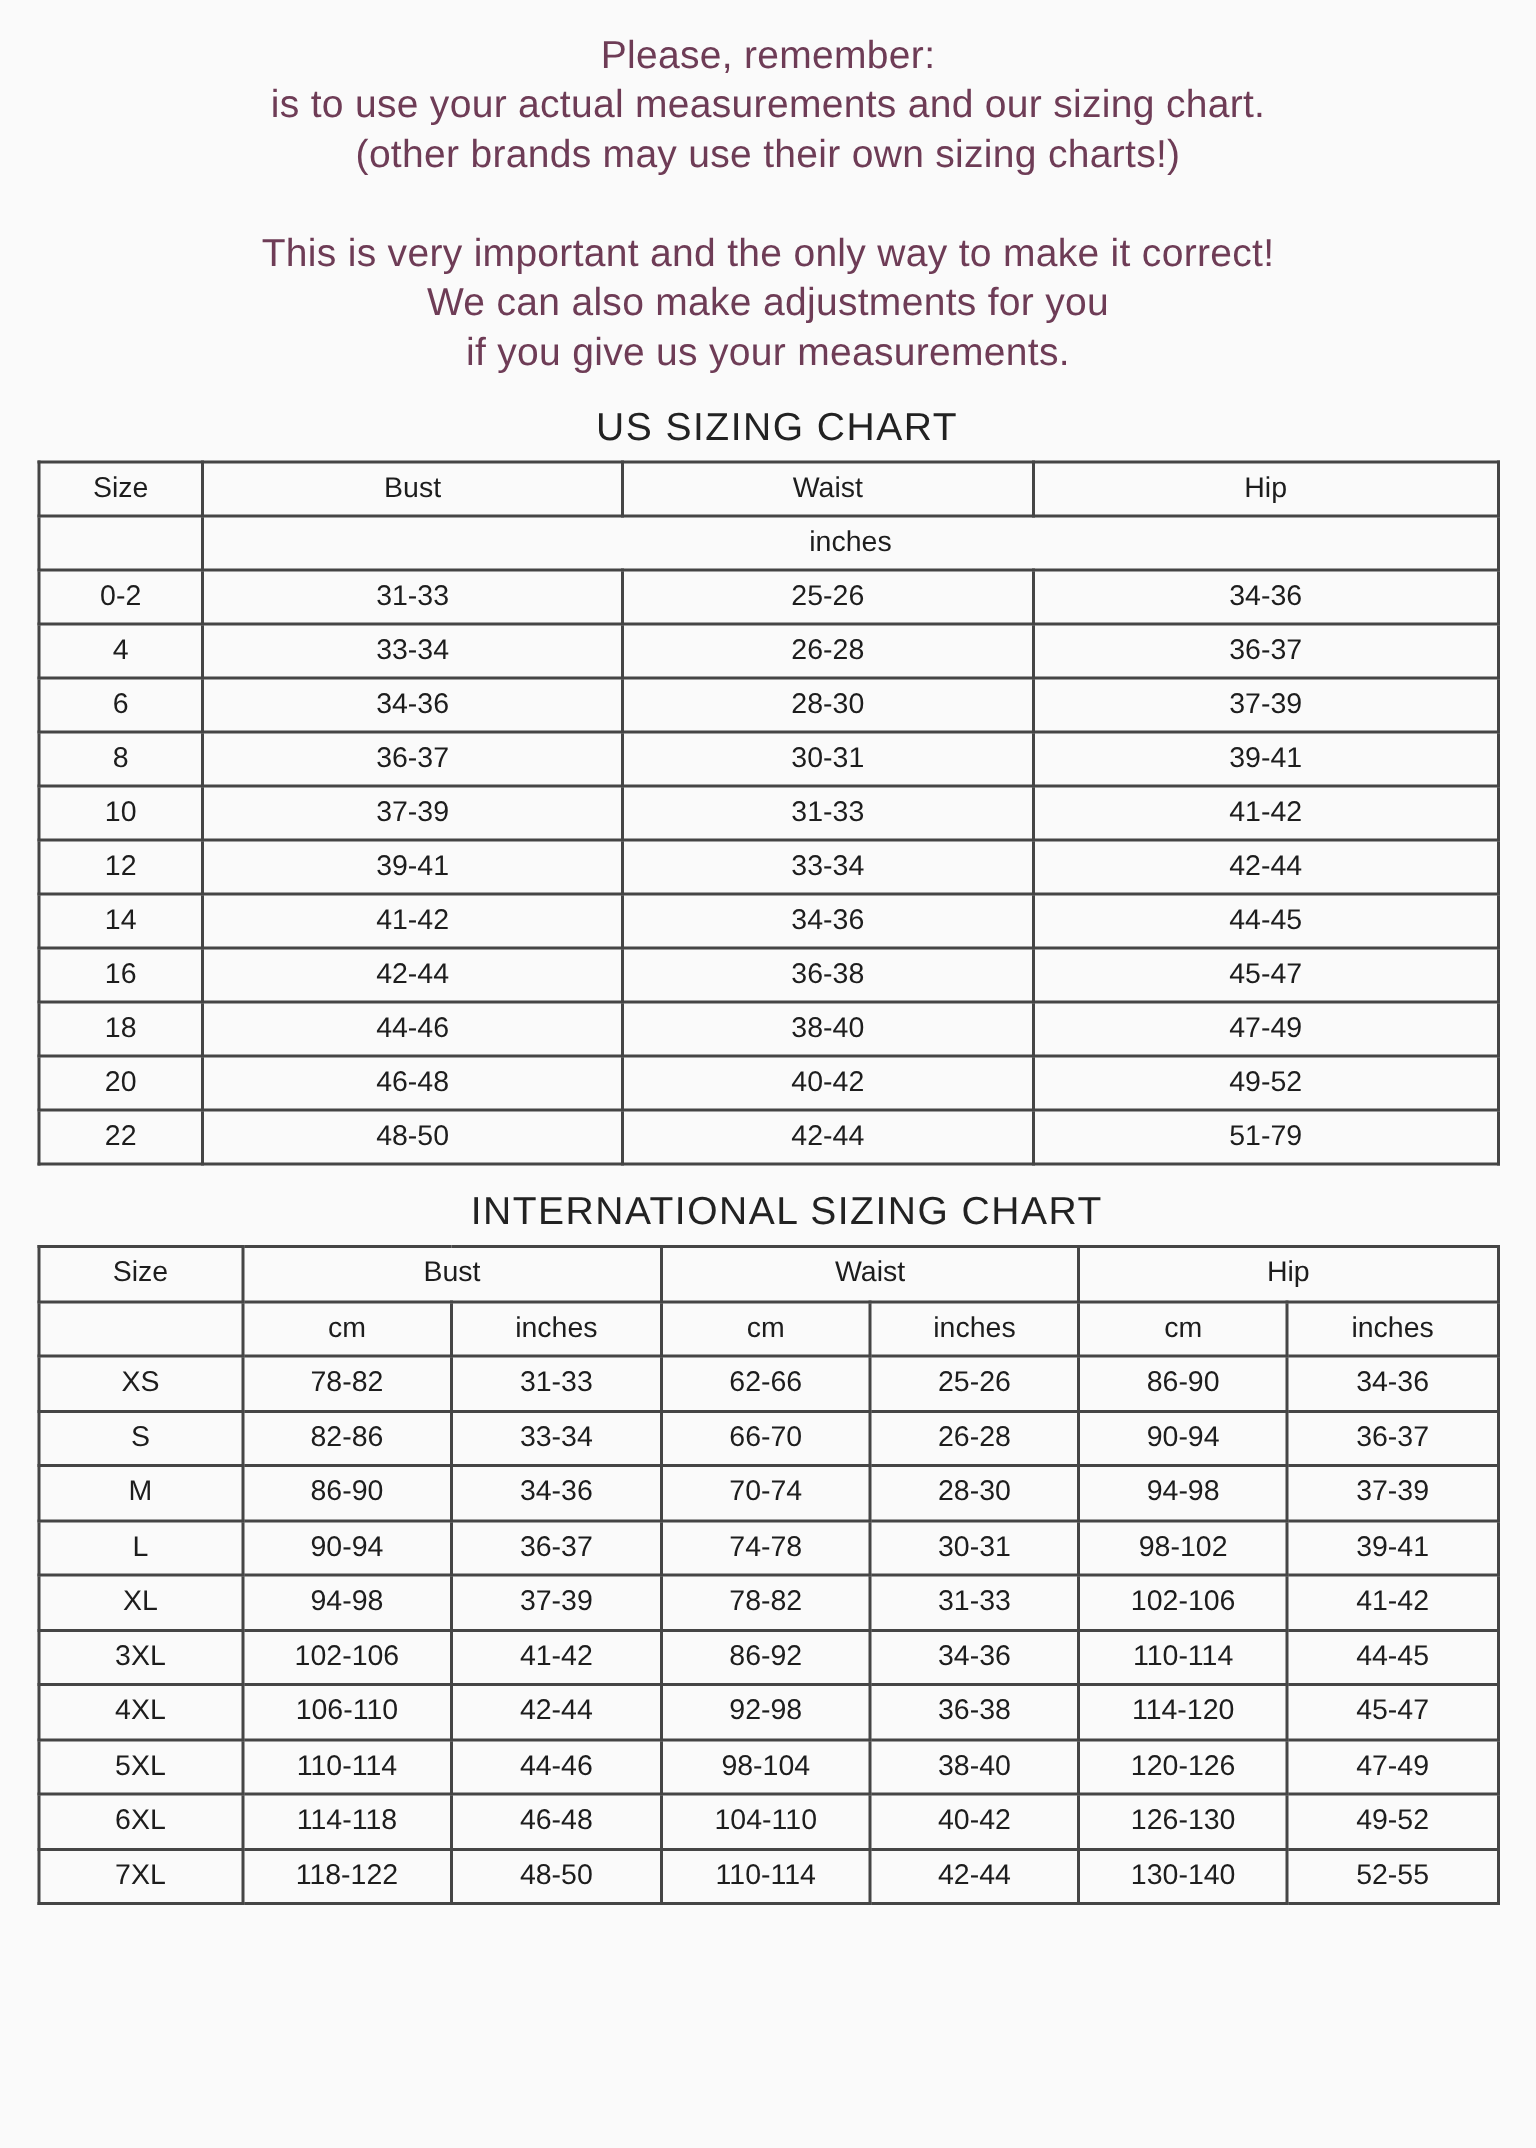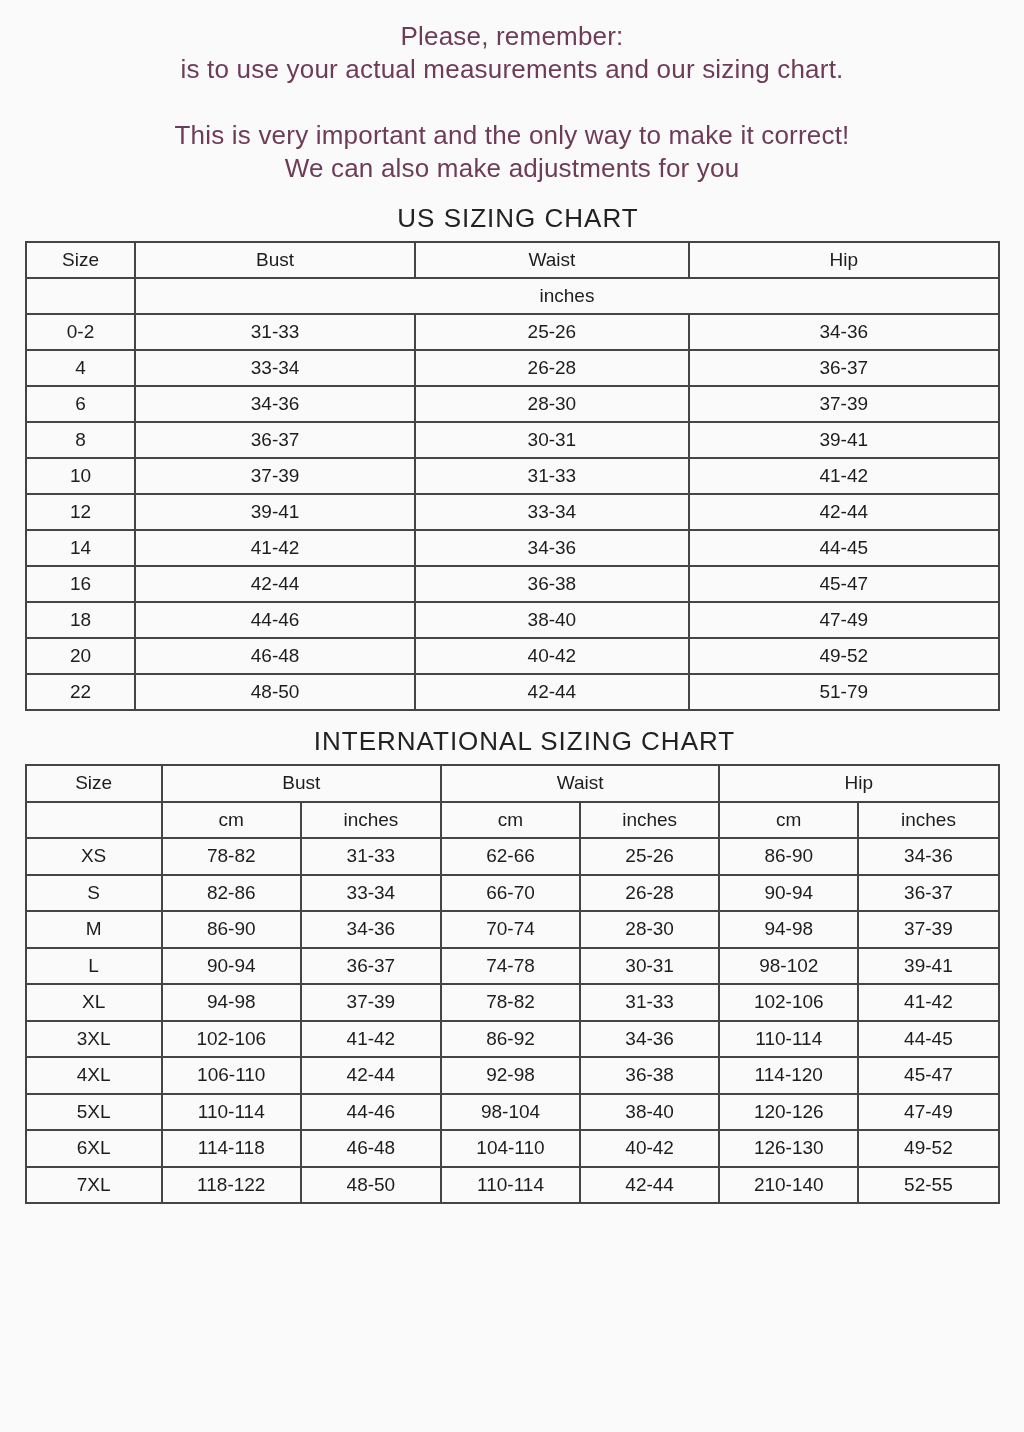--- a/index.html
+++ b/index.html
@@ -53,24 +53,26 @@
 </style>
 </head>
 <body>
 
 <div class="page">
 
   <div class="intro">
     <div class="para">
       <div>Please, remember:</div>
       <div>is to use your actual measurements and our sizing chart.</div>
+      <div>(other brands may use their own sizing charts!)</div>
     </div>
     <div class="para">
       <div>This is very important and the only way to make it correct!</div>
       <div>We can also make adjustments for you</div>
+      <div>if you give us your measurements.</div>
     </div>
   </div>
 
   <div class="chart-title us-title">US SIZING CHART</div>
 
   <table class="chart us">
     <colgroup>
       <col style="width:11.3%">
       <col style="width:28.7%">
       <col style="width:28.2%">
@@ -268,19 +270,19 @@
           <td>40-42</td>
           <td>126-130</td>
           <td>49-52</td>
         </tr>
         <tr>
           <td>7XL</td>
           <td>118-122</td>
           <td>48-50</td>
           <td>110-114</td>
           <td>42-44</td>
-          <td>210-140</td>
+          <td>130-140</td>
           <td>52-55</td>
         </tr>
       </tbody>
   </table>
 
 </div>
 
 </body></html>

